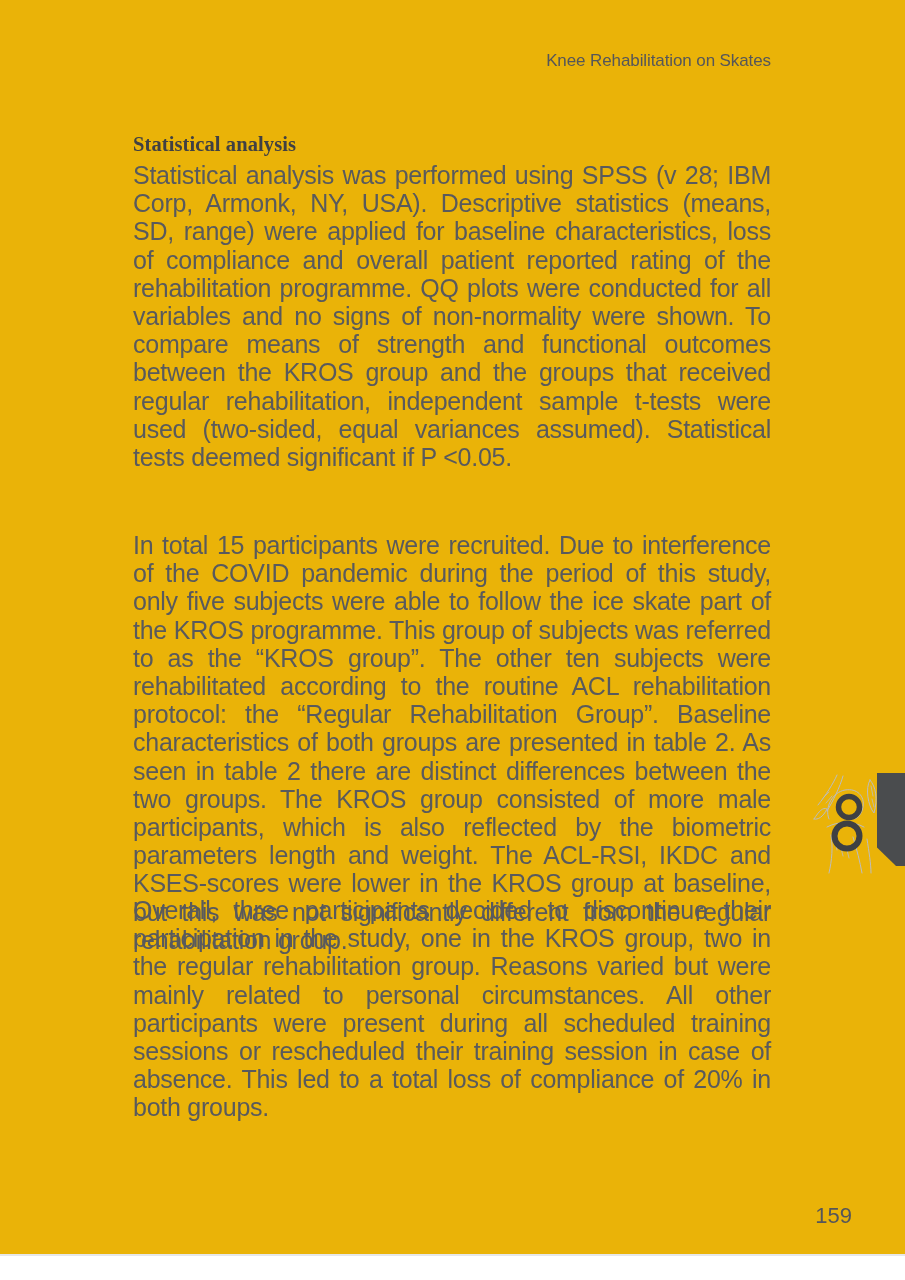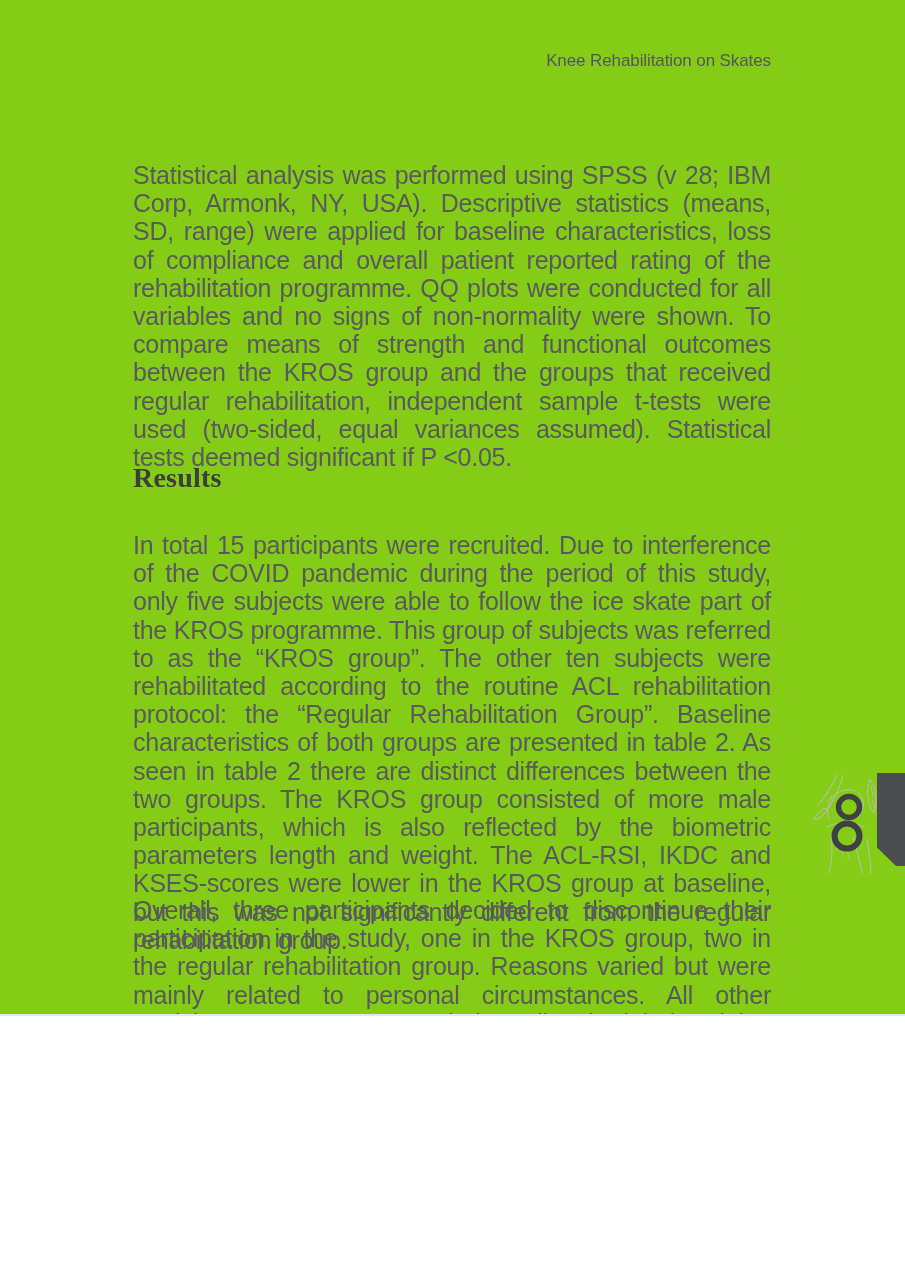--- a/index.html
+++ b/index.html
@@ -1,20 +1,20 @@
 <!DOCTYPE html>
 <html><head>
 <meta charset="utf-8">
 <style>
   html, body { margin: 0; padding: 0; background: #ffffff; }
   #page {
     position: relative;
     width: 905px;
-    height: 1016px;
-    background: #84cc16;
+    height: 1256px;
+    background: #eab308;
     overflow: hidden;
     font-family: "Liberation Sans", sans-serif;
   }
 
   
   .running-header {
     position: absolute;
     top: 51px;
     right: 134px;
     font-size: 17px;
@@ -91,24 +91,24 @@
     background: #e6e7e9;
   }
 </style>
 </head>
 <body>
 
 <div id="page">
 
   <div class="running-header">Knee Rehabilitation on Skates</div>
 
+  <div class="col subheading" style="top:133px;">Statistical analysis</div>
 
   <div class="col body-par" style="top:161px;">Statistical analysis was performed using SPSS (v 28; IBM Corp, Armonk, NY, USA). Descriptive statistics (means, SD, range) were applied for baseline characteristics, loss of compliance and overall patient reported rating of the rehabilitation programme. QQ plots were conducted for all variables and no signs of non-normality were shown. To compare means of strength and functional outcomes between the KROS group and the groups that received regular rehabilitation, independent sample t-tests were used (two-sided, equal variances assumed). Statistical tests deemed significant if P &lt;0.05.</div>
 
-  <div class="col h-results" style="top:462px;">Results</div>
 
   <div class="col body-par" style="top:531px;">In total 15 participants were recruited. Due to interference of the COVID pandemic during the period of this study, only five subjects were able to follow the ice skate part of the KROS programme. This group of subjects was referred to as the “KROS group”. The other ten subjects were rehabilitated according to the routine ACL rehabilitation protocol: the “Regular Rehabilitation Group”. Baseline characteristics of both groups are presented in table 2. As seen in table 2 there are distinct differences between the two groups. The KROS group consisted of more male participants, which is also reflected by the biometric parameters length and weight. The ACL-RSI, IKDC and KSES-scores were lower in the KROS group at baseline, but this was not significantly different from the regular rehabilitation group.</div>
 
   <div class="col body-par" style="top:896px;">Overall, three participants decided to discontinue their participation in the study, one in the KROS group, two in the regular rehabilitation group. Reasons varied but were mainly related to personal circumstances. All other participants were present during all scheduled training sessions or rescheduled their training session in case of absence. This led to a total loss of compliance of 20% in both groups.</div>
 
 
   <svg class="knee-sketch" viewBox="0 0 74 100" aria-hidden="true">
     <g fill="none" stroke="#bcbdbf" stroke-width="1" stroke-linecap="round">
 
       <path d="M5,31 C13,21 20,10 24,1"></path>

